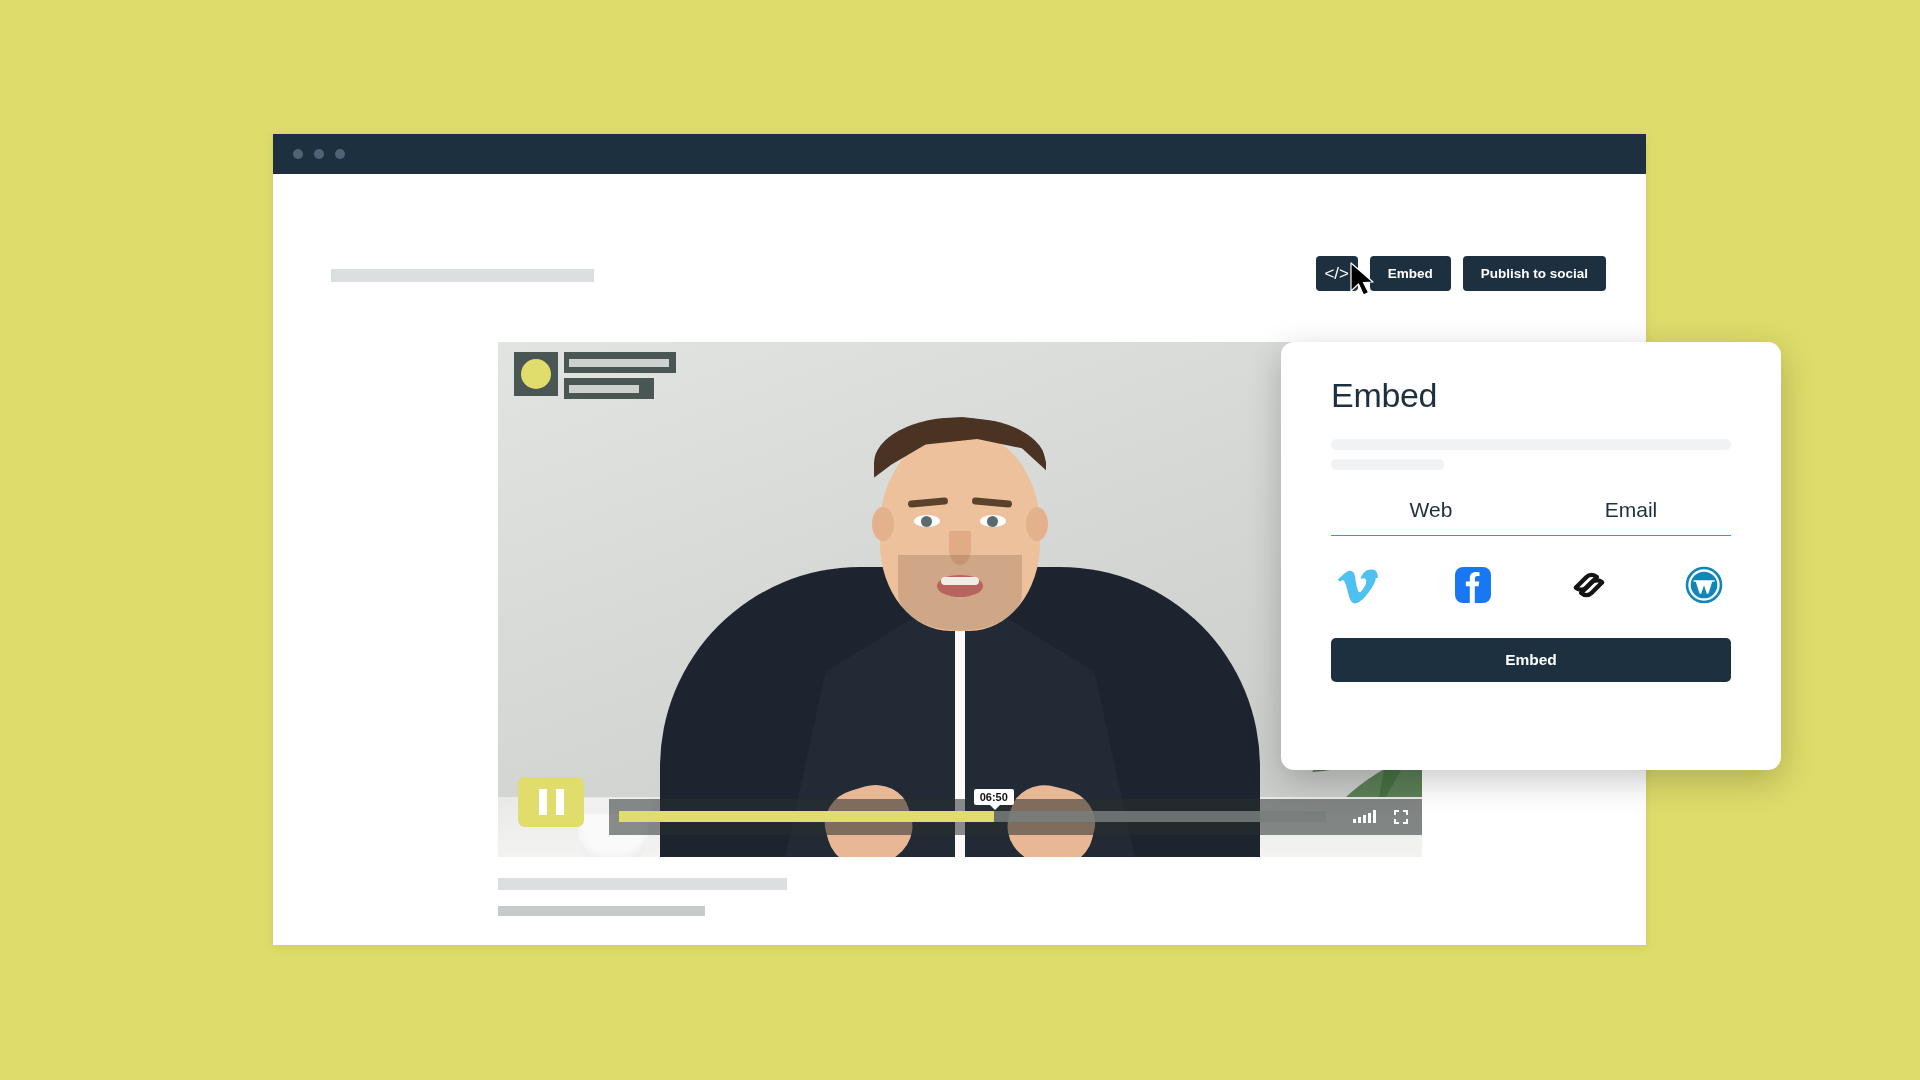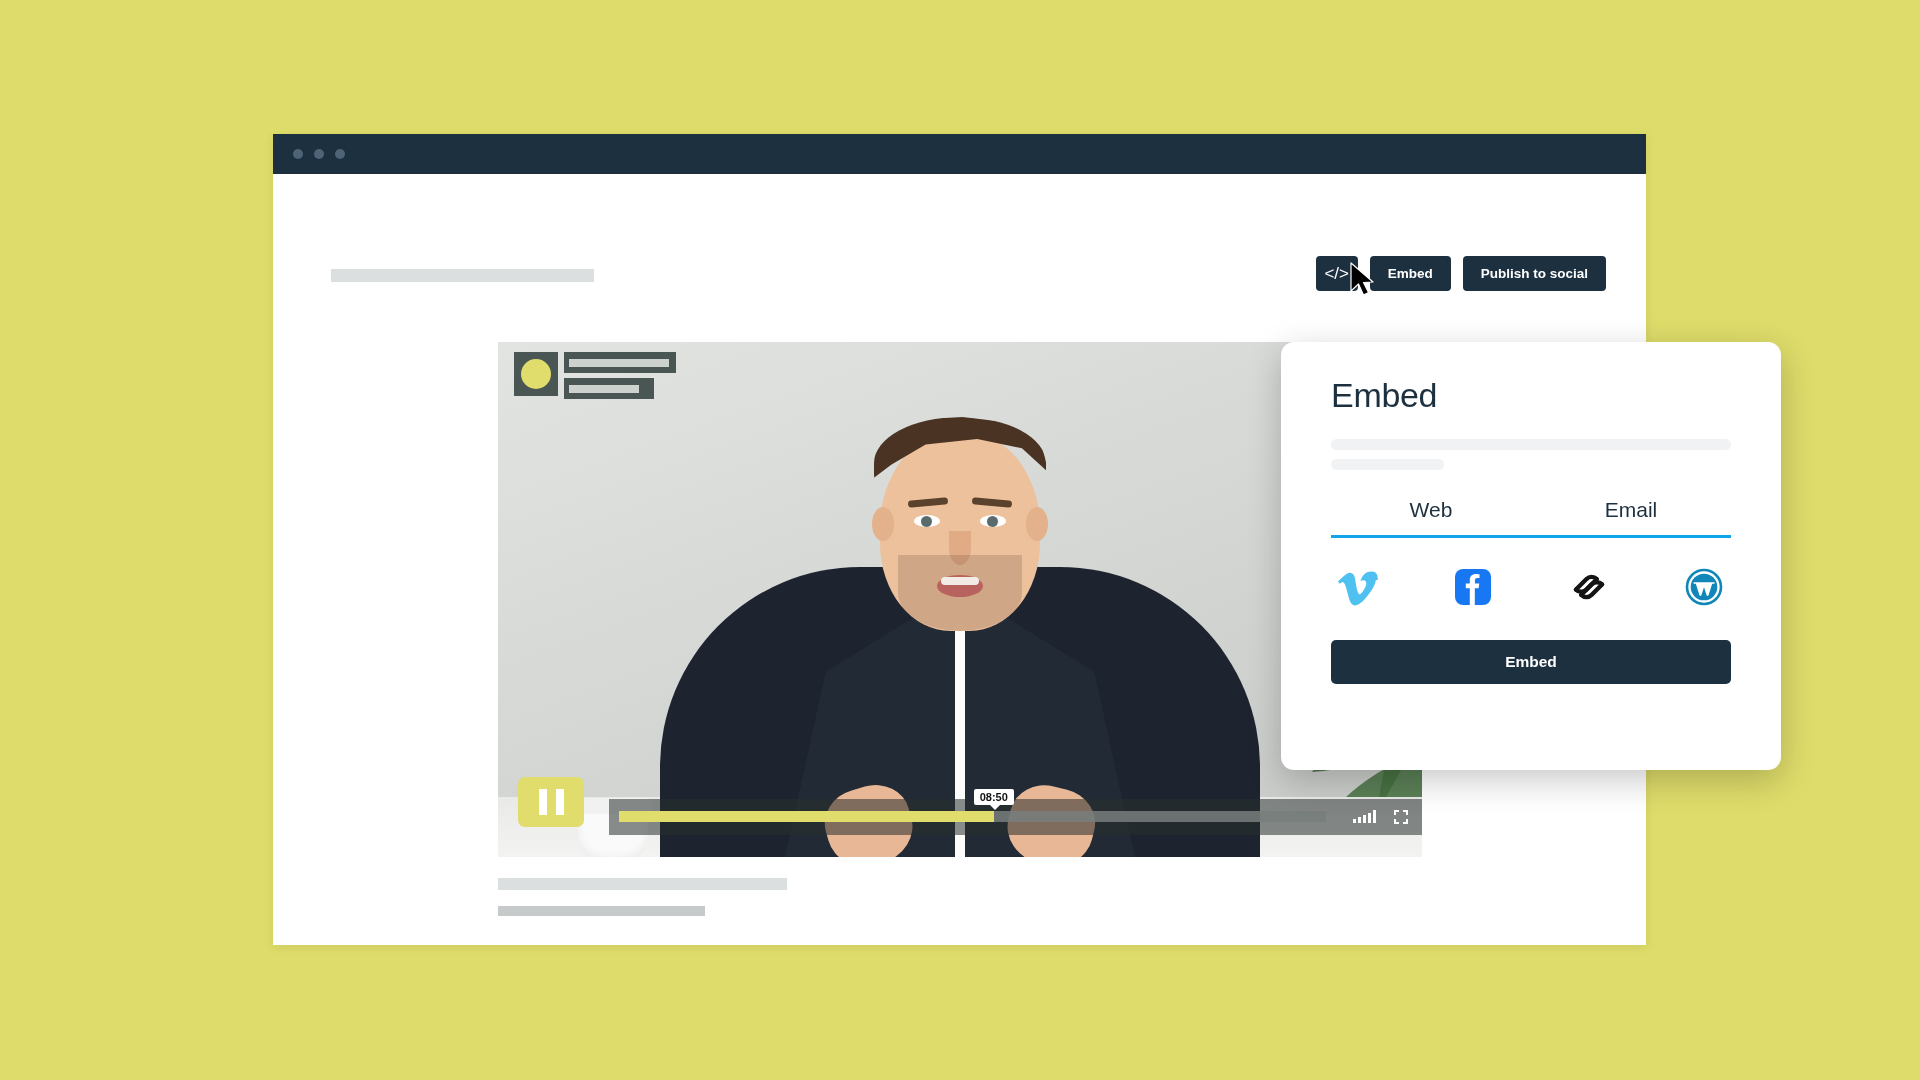--- a/index.html
+++ b/index.html
@@ -159,21 +159,21 @@
     position:absolute; left:1281px; top:342px; width:500px; height:428px;
     background:#fff; border-radius:13px;
     box-shadow:0 10px 34px rgba(0,0,0,.22);
     z-index:30; padding:34px 50px 0 50px;
   }
   .panel-title{ font-size:34px; font-weight:400; color:#1d3040; letter-spacing:-.3px; }
   .p-skel1{ margin-top:24px; width:100%; height:11px; background:#f1f2f3; border-radius:6px;}
   .p-skel2{ margin-top:9px; width:113px; height:11px; background:#f1f2f3; border-radius:6px;}
   .tabs{ margin-top:28px; display:flex; }
   .tab{ flex:1; text-align:center; font-size:21px; color:#1d3040;
-        padding-bottom:13px; border-bottom:3px solid #0ea5e9; cursor:pointer;}
+        padding-bottom:13px; border-bottom:1px solid #0ea5e9; cursor:pointer;}
   .tab.active{ border-bottom-color:#13a5e8; }
   .socials{ margin-top:26px; display:flex; justify-content:space-between; align-items:center; padding:0 4px;}
   .soc{ width:46px;height:46px; display:flex;align-items:center;justify-content:center; cursor:pointer;}
   .embed-cta{
     margin-top:30px; width:100%; height:44px; background:#1d3040; color:#fff;
     border:none; border-radius:5px; font-size:15.5px; font-weight:700;
     font-family:"Liberation Sans",sans-serif; cursor:pointer;
   }
 </style>
 </head>
@@ -244,21 +244,21 @@
       </div>
 
       <div class="pause-btn">
         <span></span>
         <span></span>
       </div>
 
       <div class="ctrl-bar">
         <div class="progress-wrap">
           <div class="progress-fill" style="width: 53%;"></div>
-          <div class="time-tip" style="left: calc(53% - 20px);">08:50</div>
+          <div class="time-tip" style="left: calc(53% - 20px);">06:50</div>
         </div>
         <div class="vol-icon">
           <i style="height:4px"></i>
             <i style="height:6px"></i>
             <i style="height:8px"></i>
           <i style="height:10px"></i>
             <i style="height:13px"></i>
         </div>
         <svg class="fs-icon" viewBox="0 0 14 14" fill="#fff">
           <path d="M0 0h5v2H2v3H0V0zM9 0h5v5h-2V2H9V0zM0 9h2v3h3v2H0V9zM12 9h2v5H9v-2h3V9z"></path>

